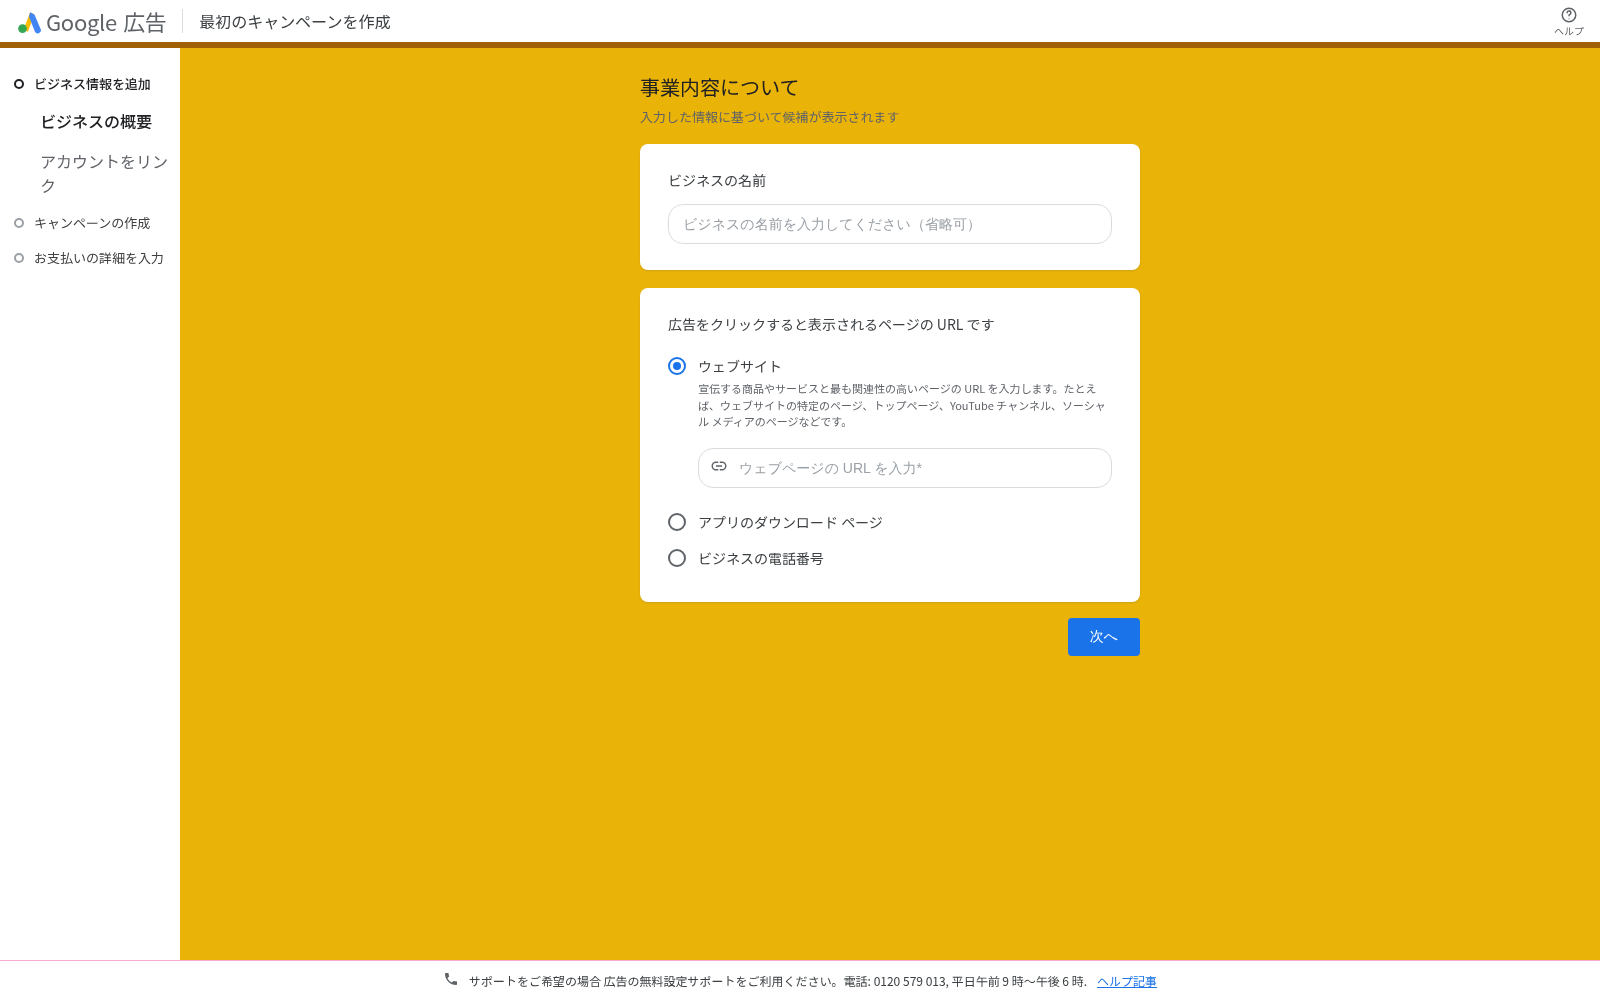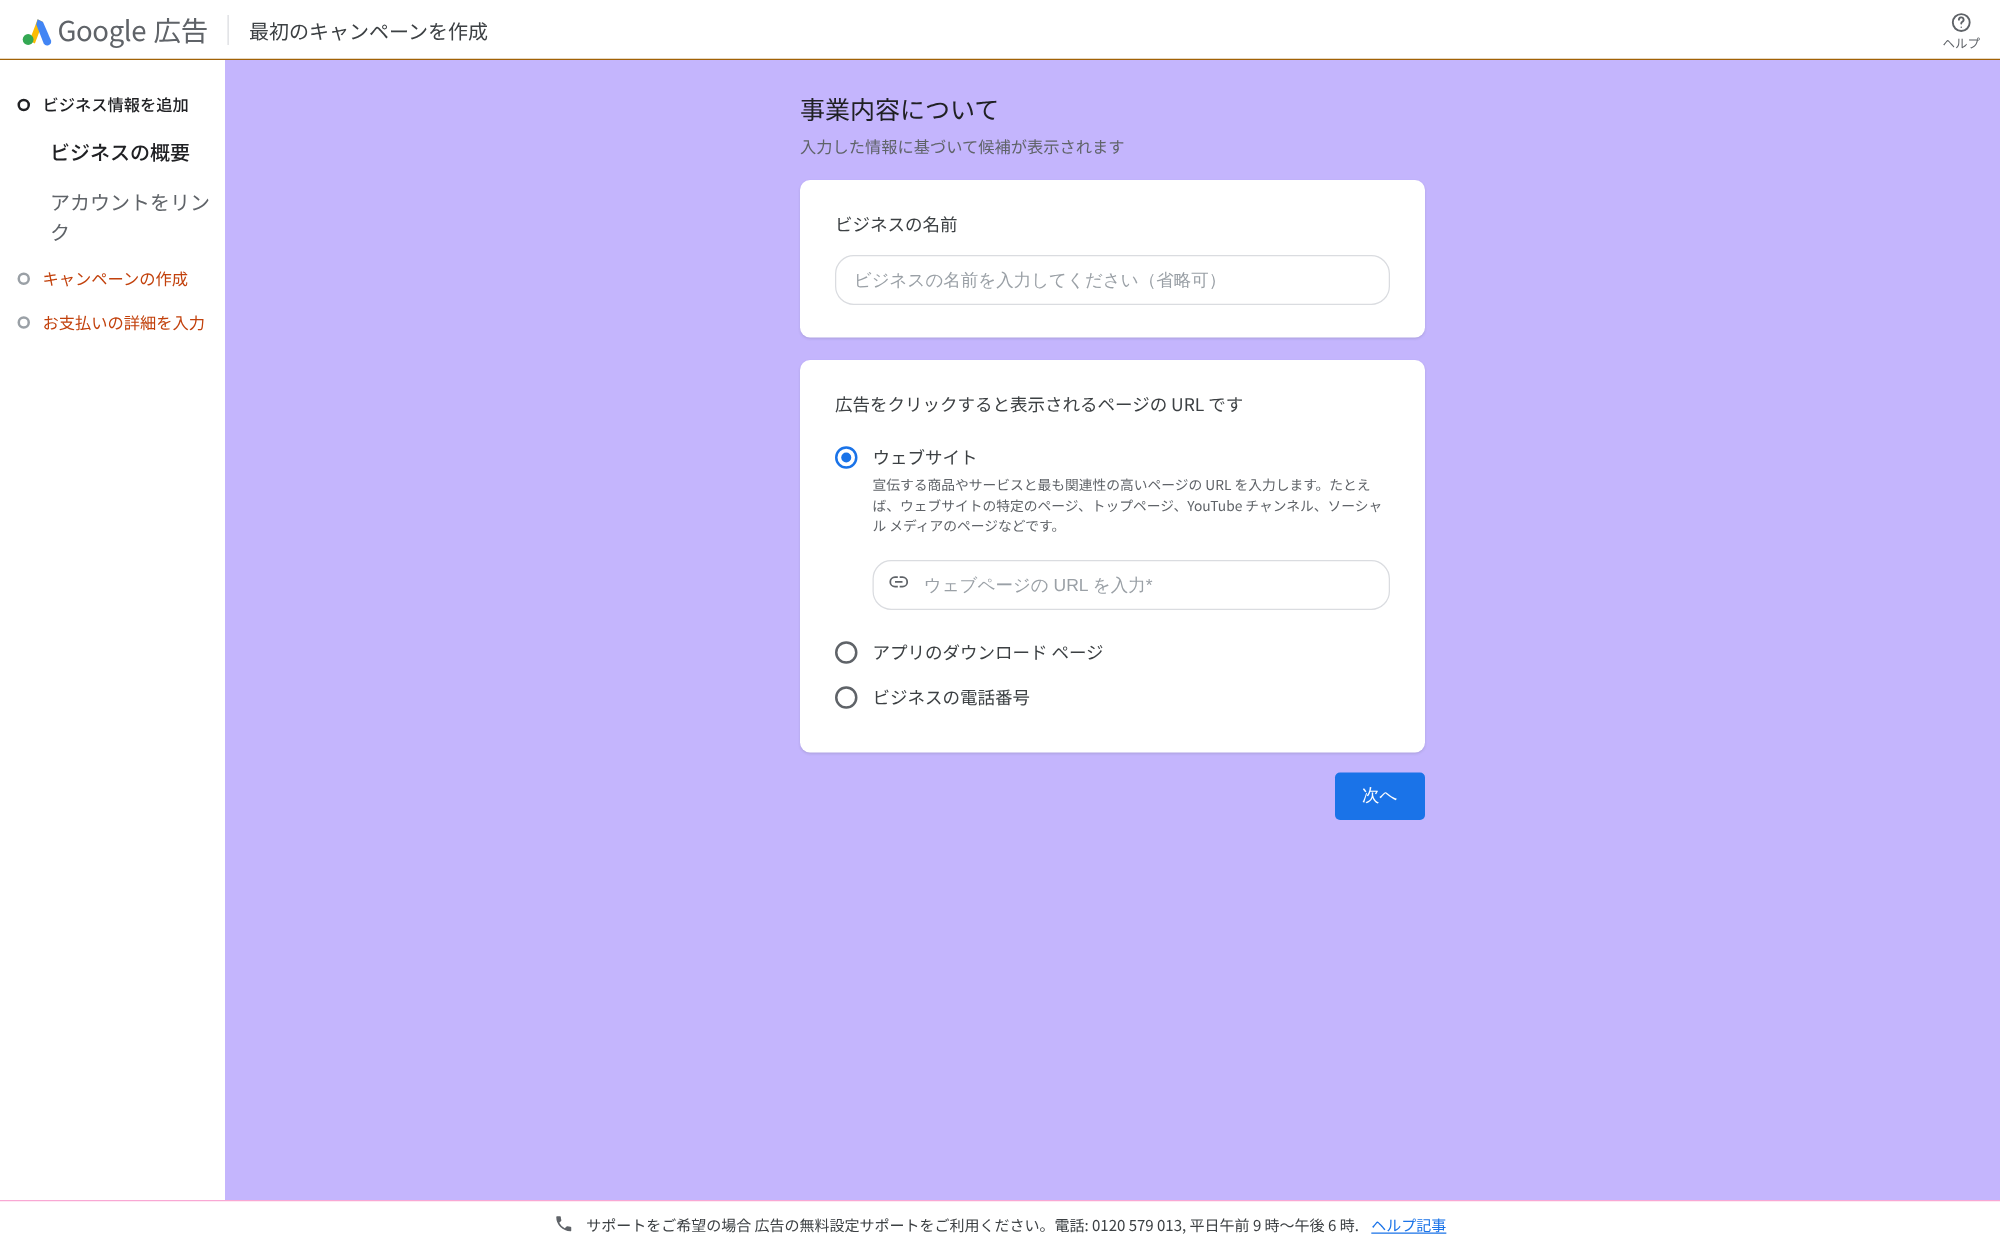--- a/index.html
+++ b/index.html
@@ -8,21 +8,21 @@
       font-family: "Google Sans", "Noto Sans JP", Roboto, Arial, sans-serif;
       color: #202124;
       background: #fff;
       font-size: 14px;
     }
     .header {
       display: flex;
       justify-content: space-between;
       align-items: center;
       height: 48px;
-      border-bottom: 1px solid #a16207;
+      border-bottom: 6px solid #a16207;
       padding: 0 16px;
       background: #fff;
     }
     .header-left { display: flex; align-items: center; }
     .ads-logo { width: 26px; height: 26px; margin-right: 4px; flex-shrink: 0; }
     .product-name {
       font-size: 22px;
       color: #5f6368;
       letter-spacing: -0.3px;
       display: flex;
@@ -53,21 +53,21 @@
       width: 180px;
       padding: 18px 12px 0 14px;
       flex-shrink: 0;
       background: #fff;
     }
     .step {
       display: flex;
       align-items: center;
       gap: 10px;
       font-size: 13px;
-      color: #c2410c;
+      color: #404040;
       padding: 8px 0;
       cursor: pointer;
     }
     .step.active { color: #202124; font-weight: 500; }
     .step-marker {
       width: 10px;
       height: 10px;
       border: 2px solid #9aa0a6;
       border-radius: 50%;
       flex-shrink: 0;
@@ -77,21 +77,21 @@
     .substep {
       font-size: 16px;
       color: #5f6368;
       padding: 8px 0;
       cursor: pointer;
     }
     .substep.active { color: #202124; font-weight: 500; }
 
     .workspace {
       flex: 1;
-      background: #c4b5fd;
+      background: #eab308;
       overflow: auto;
       padding: 24px 0 40px;
     }
     .col {
       width: 500px;
       margin: 0 auto;
     }
     .section-title { font-size: 20px; font-weight: 400; color: #202124; }
     .section-sub { font-size: 13px; color: #5f6368; margin-top: 6px; }
 

